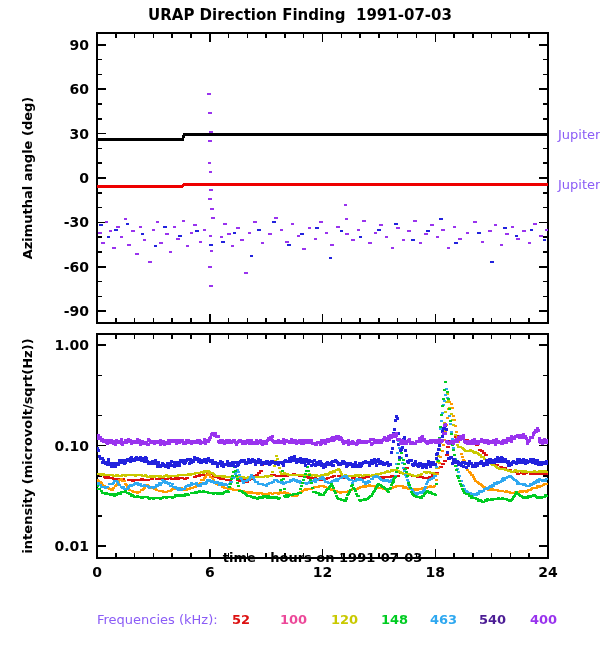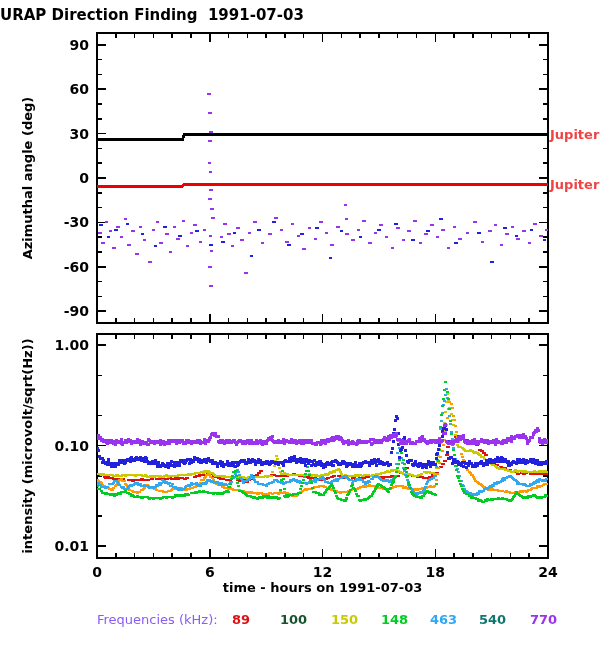--- a/index.html
+++ b/index.html
@@ -2,32 +2,32 @@
 <html><head>
 <meta charset="utf-8">
 <style>
   html,body{margin:0;padding:0;}
   body{
     width:600px;height:650px;position:relative;background:#ffffff;
     font-family:"DejaVu Sans", sans-serif; overflow:hidden;
   }
   .abs{position:absolute;}
   #title{
-    left:0;top:6px;width:600px;text-align:left;
+    left:0;top:6px;width:600px;text-align:center;
     font-size:15px;font-weight:bold;color:#000;white-space:pre;
   }
   .ylab{
     font-size:13px;font-weight:bold;color:#000;white-space:pre;
     transform:translate(-50%,-50%) rotate(-90deg);
   }
   #xlabel{
-    left:97px;top:580px;width:451px;text-align:center;
+    left:97px;top:550px;width:451px;text-align:center;
     font-size:13px;font-weight:bold;color:#000;white-space:pre;
   }
-  .lineLab{font-size:13px;font-weight:bold;color:#ef4444;}
+  .lineLab{font-size:13px;font-weight:normal;color:#8b5cf6;padding-left:8px;}
   #legend-label{left:97px;top:612px;font-size:13px;font-weight:normal;color:#8b5cf6;white-space:pre;}
   .legEntry{position:absolute;top:612px;font-size:13px;font-weight:bold;white-space:pre;}
   svg{position:absolute;left:0;top:0;shape-rendering:crispEdges;}
   svg text{font-family:"DejaVu Sans", sans-serif;font-weight:bold;fill:#000;}
 </style>
 </head>
 <body>
 
 <div id="title" class="abs">URAP Direction Finding  1991-07-03</div>
 
@@ -3366,20 +3366,20 @@
 
 <div id="xlabel" class="abs">time - hours on 1991-07-03</div>
 
 <div class="abs lineLab" style="left:550px;top:127px;">Jupiter</div>
 
 <div class="abs lineLab" style="left:550px;top:177px;">Jupiter</div>
 
 <div id="legend-label" class="abs">Frequencies (kHz):</div>
 
 <div id="legend">
-    <span class="legEntry" style="left: 232px; color: rgb(221, 17, 17);">89</span>
-    <span class="legEntry" style="left: 280px; color: #14532d;">100</span>
-    <span class="legEntry" style="left: 331px; color: rgb(201, 201, 0);">150</span>
+    <span class="legEntry" style="left: 232px; color: rgb(221, 17, 17);">52</span>
+    <span class="legEntry" style="left: 280px; color: #ec4899;">100</span>
+    <span class="legEntry" style="left: 331px; color: rgb(201, 201, 0);">120</span>
     <span class="legEntry" style="left: 381px; color: rgb(0, 204, 34); text-align: center;">148</span>
     <span class="legEntry" style="left: 430px; color: rgb(47, 168, 240);">463</span>
-    <span class="legEntry" style="left: 479px; color: #0f766e;">540</span>
-    <span class="legEntry" style="left: 530px; color: rgb(153, 51, 238);">770</span>
+    <span class="legEntry" style="left: 479px; color: #4c1d95;">540</span>
+    <span class="legEntry" style="left: 530px; color: rgb(153, 51, 238);">400</span>
   </div>
 
 </body></html>

